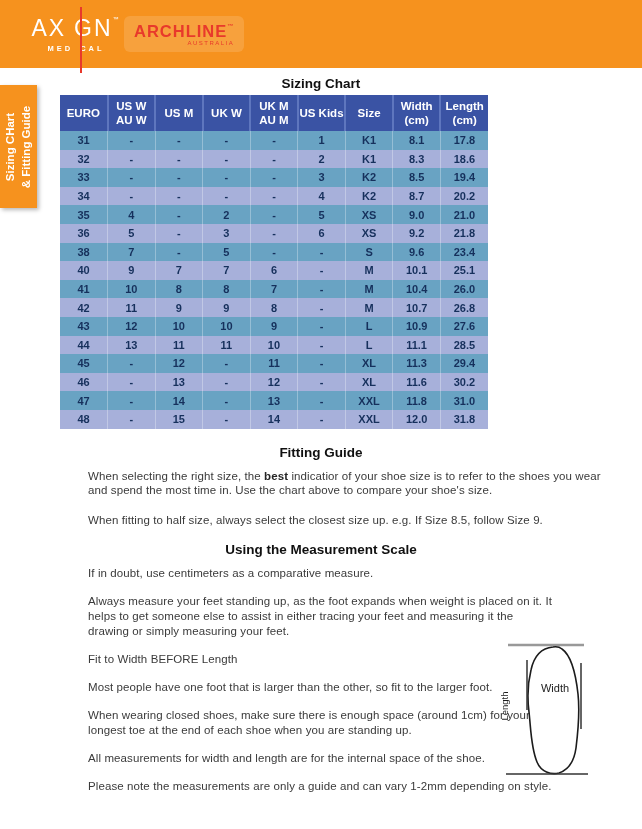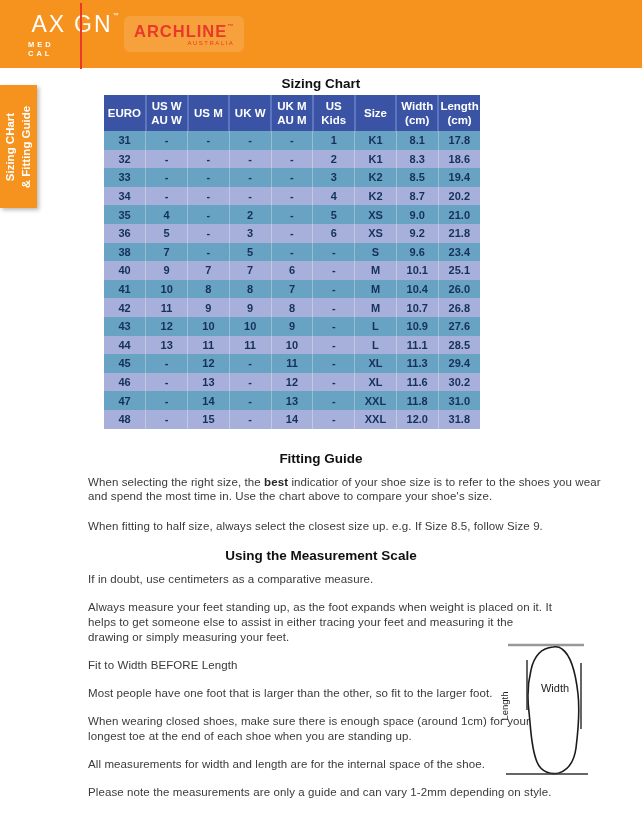--- a/index.html
+++ b/index.html
@@ -12,21 +12,21 @@
   
   .banner {
     height:68px; background:#F6921E;
     display:flex; align-items:center;
   }
   .axign-logo { position:relative; margin-left:28px; width:96px; color:#fff; flex:0 0 auto; }
   .axign-line { position:absolute; left:52px; top:-8px; height:66px; width:2px; background:#E8392B; }
   .axign-top { display:flex; justify-content:center; align-items:flex-start; font-size:23px; letter-spacing:2px; font-weight:normal; }
   .axign-gap { width:8px; }
   .axign-tm { font-size:6px; margin-top:1px; }
-  .axign-sub { display:flex; justify-content:center; font-size:7.5px; letter-spacing:3px; margin-top:2px; font-weight:bold;flex-direction:column; }
+  .axign-sub { display:flex; justify-content:center; font-size:7.5px; letter-spacing:3px; margin-top:2px; font-weight:bold; }
   .axign-gap2 { width:7px; }
 
   .banner-title {
     flex:1; text-align:center; color:#fff; font-weight:bold;
     font-size:22.5px; letter-spacing:0.3px; padding-left:6px;
   }
 
   .archline-logo {
     flex:0 0 auto; margin-right:16px; padding:7px 10px 6px;
     background:rgba(255,255,255,0.14); border-radius:6px; text-align:center;
@@ -44,42 +44,42 @@
     position:absolute; left:50%; top:50%;
     transform:translate(-50%,-50%) rotate(-90deg);
     width:120px; text-align:center;
     color:#fff; font-weight:bold; font-size:11.5px; line-height:1.35;
     white-space:nowrap;
   }
 
   
   .chart-heading { margin-top:8px; text-align:center; font-size:13.5px; font-weight:bold; color:#101010; }
   table.sizing-table {
-    margin:4px 0 0 104px; width:376px;
+    margin:4px 0 0 60px; width:428px;
     border-collapse:collapse; table-layout:fixed;
   }
   .sizing-table th {
     background:#3A53A4; color:#ffffff; font-weight:bold;
     font-size:11.5px; line-height:1.25; height:36px;
     text-align:center; vertical-align:middle;
     white-space:pre-line; border-left:2px solid #5E76BE;
   }
   .sizing-table th:first-child { border-left:none; }
   .sizing-table td {
     height:18.6px; padding:0; text-align:center; vertical-align:middle;
     font-size:11px; font-weight:bold; color:#16305C;
     border-left:1px solid rgba(255,255,255,0.30);
   }
   .sizing-table td:first-child { border-left:none; }
   .sizing-table tbody tr:nth-child(odd)  { background:#69A3C3; }
   .sizing-table tbody tr:nth-child(even) { background:#A7B0DA; }
 
   
   .section-heading { text-align:center; font-weight:bold; font-size:13.5px; color:#101010; }
-  .h-fitting { margin-top:22px; }
+  .h-fitting { margin-top:16px; }
   .h-measure { margin-top:14px; }
   .para {
     margin-left:88px; font-size:11.5px; color:#3a3a3a;
     line-height:1.3; letter-spacing:0.1px;
   }
   .w-wide   { width:522px; }
   .w-narrow { width:468px; }
   .mt9  { margin-top:9px; }
   .mt13 { margin-top:13px; }
   .mt15 { margin-top:15px; }

